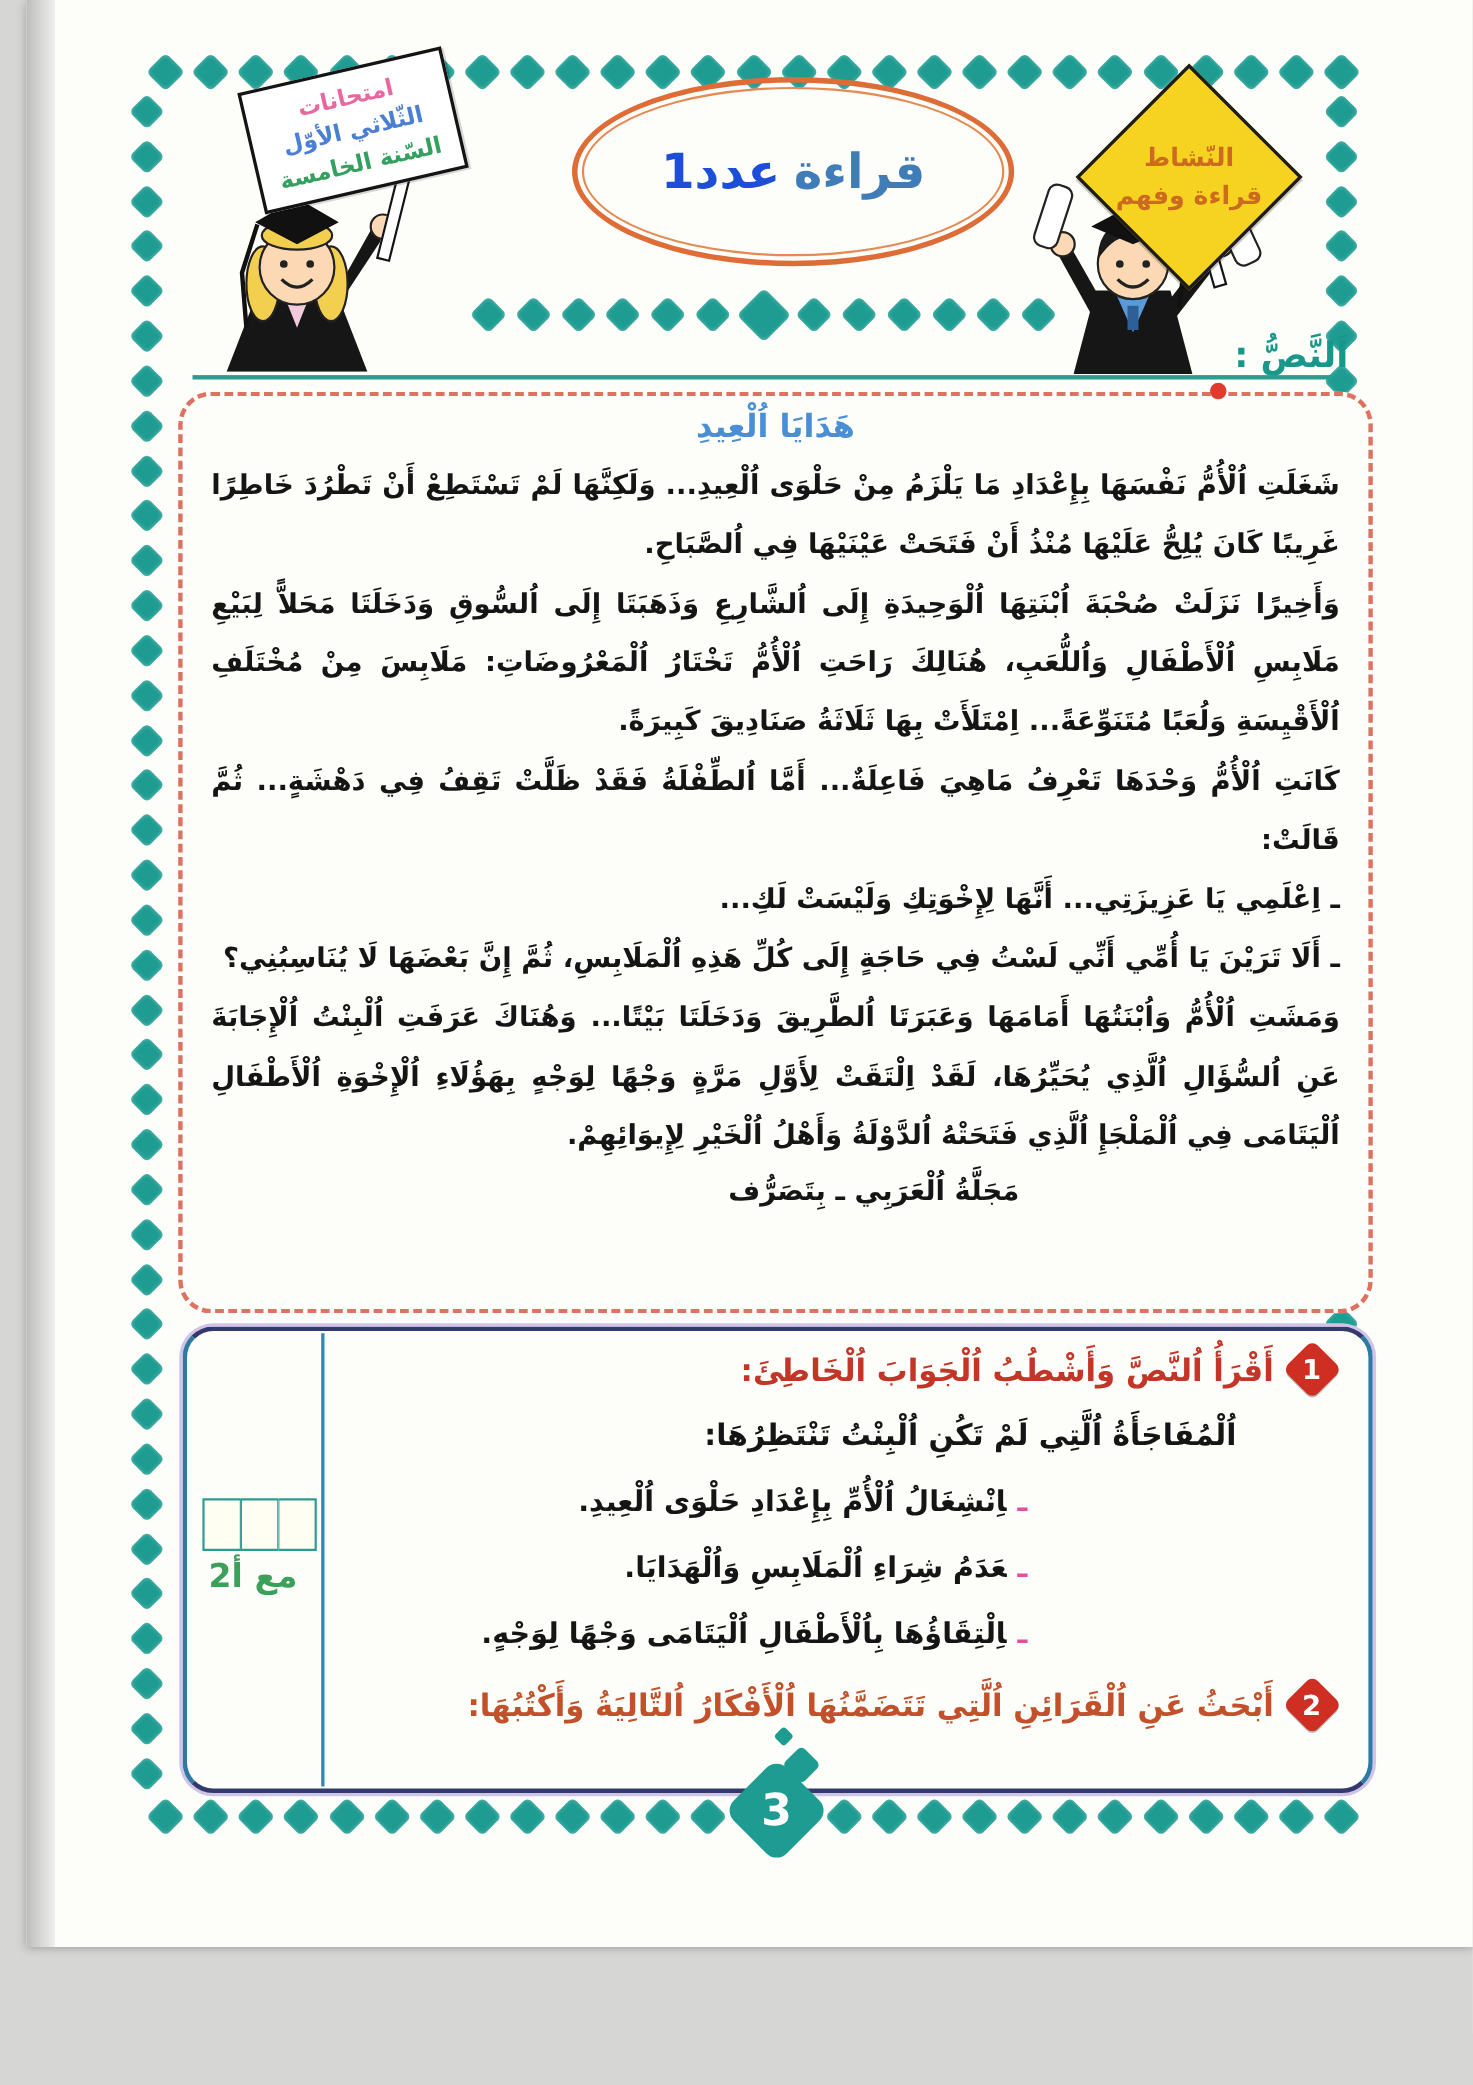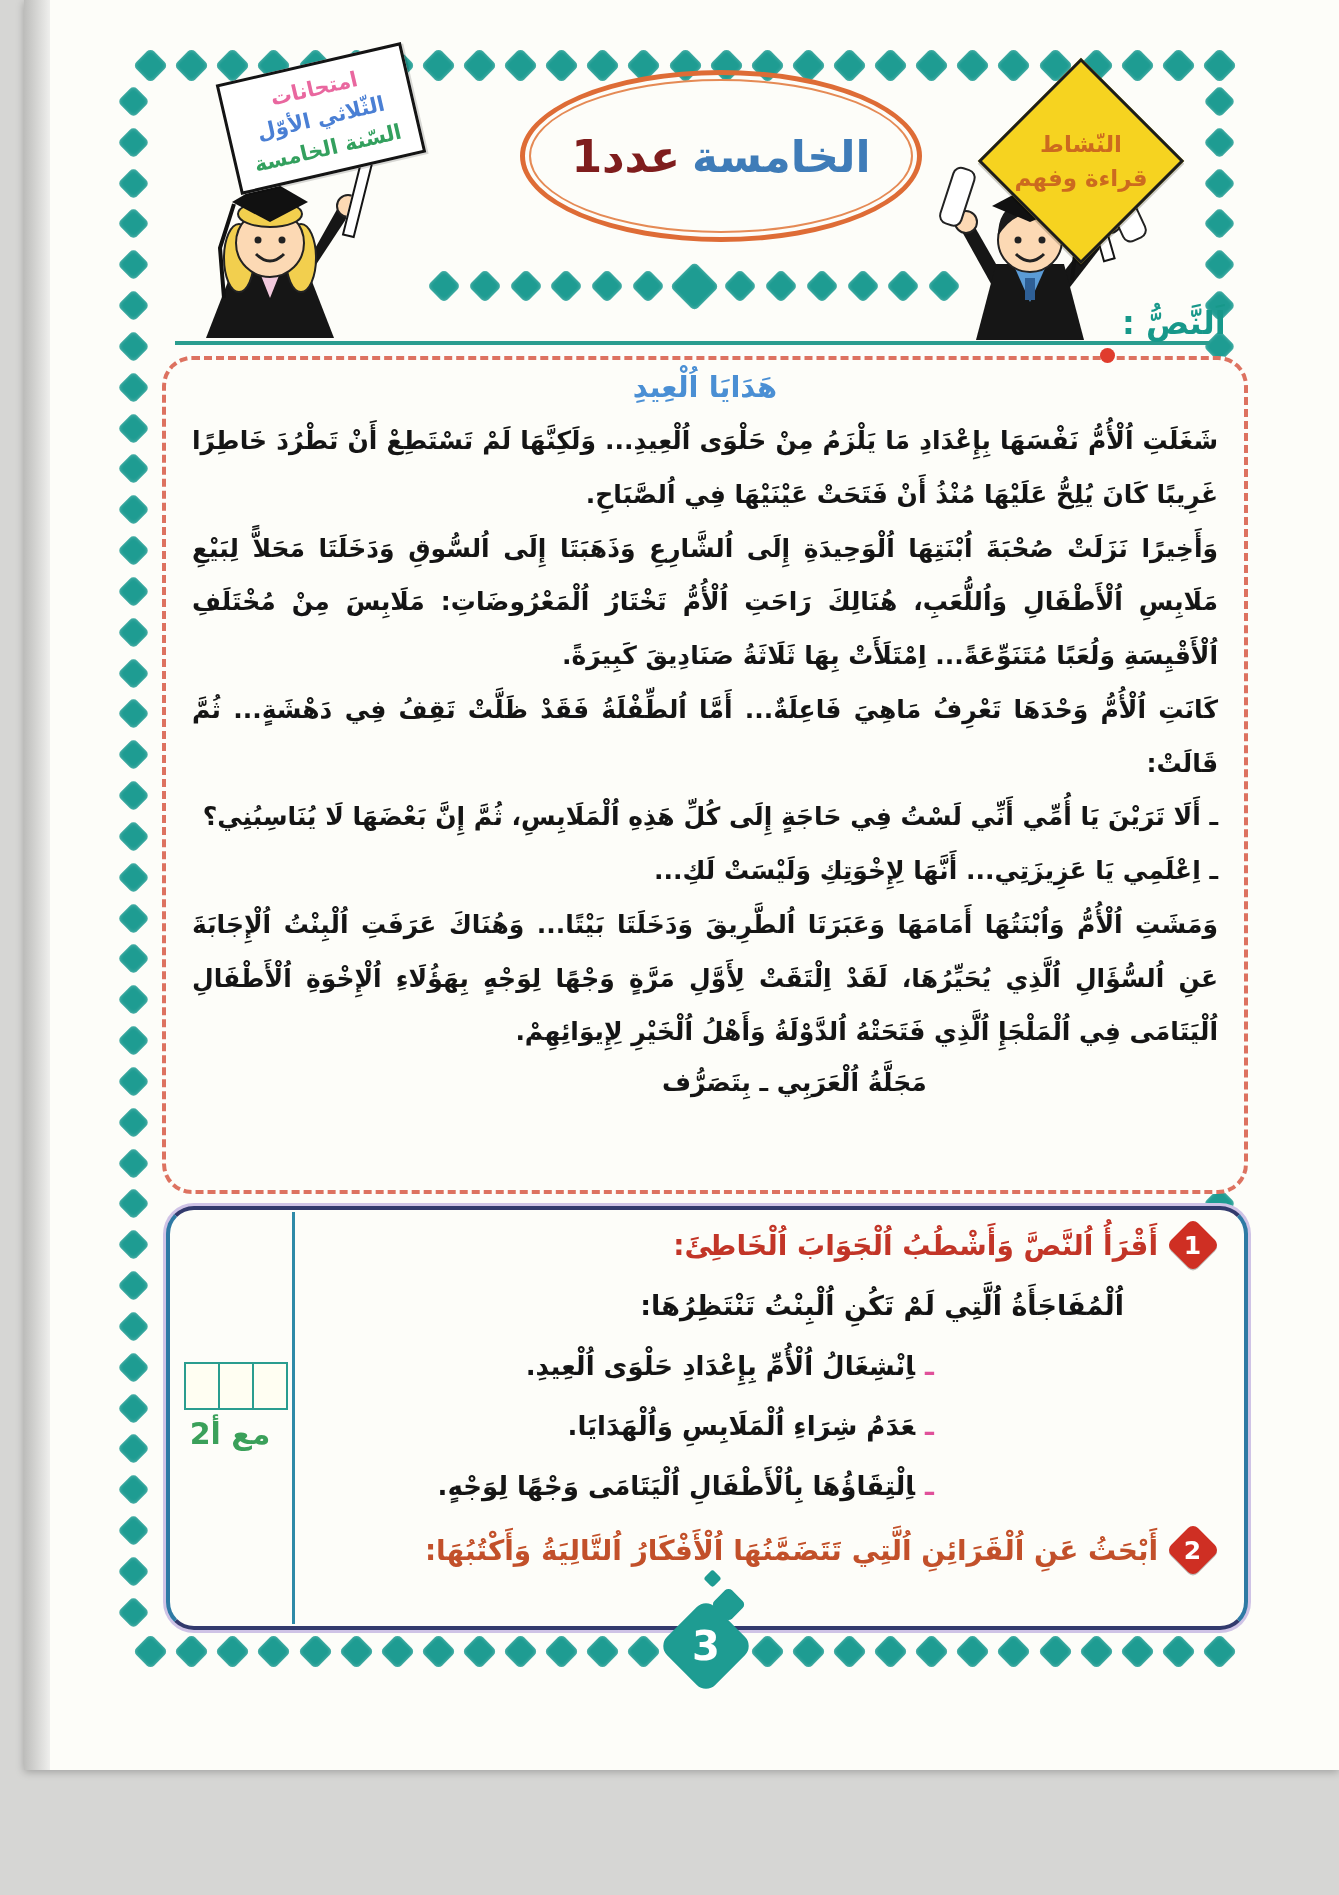--- a/index.html
+++ b/index.html
@@ -47,21 +47,21 @@
     position:absolute;left:520px;top:70px;width:392px;height:162px;z-index:2;
     border:5px solid #de6c36;border-radius:50%;
     display:flex;align-items:center;justify-content:center;
   }
   .oval-inner{
     position:absolute;inset:4px;border:2px solid #e58a55;border-radius:50%;
     display:flex;align-items:center;justify-content:center;gap:12px;
     font-weight:bold;font-size:44px;direction:rtl;
   }
   .oval-w1{color:#3f7cb8;}
-  .oval-w2{color:#7f1d1d;}
+  .oval-w2{color:#1d4ed8;}
   .sign-yellow{
     position:absolute;left:1008px;top:88px;width:140px;height:140px;z-index:4;
     background:#f6d320;border:3px solid #1c1c1c;transform:rotate(45deg);
     box-shadow:2px 2px 0 rgba(0,0,0,.2);
   }
   .sign-yellow-text{
     position:absolute;inset:0;transform:rotate(-45deg);
     display:flex;flex-direction:column;align-items:center;justify-content:center;
     font-weight:bold;font-size:23px;color:#cc6a1f;line-height:1.5;
   }
@@ -312,21 +312,21 @@
 
 <div class="stick stick-girl"></div>
 <div class="sign-white">
   <div class="l1">امتحانات</div>
   <div class="l2">الثّلاثي الأوّل</div>
   <div class="l3">السّنة الخامسة</div>
 </div>
 
 <div class="oval">
   <div class="oval-inner">
-    <span class="oval-w1">الخامسة</span>
+    <span class="oval-w1">قراءة</span>
     <span class="oval-w2">عدد1</span>
   </div>
 </div>
 
 <div class="figure" style="left:880px;top:150px;">
   <svg width="300" height="190" viewBox="0 0 300 190">
     <polygon points="120,150 132,142 92,72 80,78" fill="#161616"></polygon>
     <polygon points="180,150 168,142 224,70 236,78" fill="#161616"></polygon>
     <circle cx="86" cy="72" r="11" fill="#fcd9b4" stroke="#222" stroke-width="2"></circle>
     <circle cx="230" cy="72" r="11" fill="#fcd9b4" stroke="#222" stroke-width="2"></circle>
@@ -359,22 +359,22 @@
 </div>
 
 <div class="nass-label">اَلنَّصُّ :</div>
 <div class="red-dot"></div>
 
 <div class="text-box">
   <div class="text-title">هَدَايَا اُلْعِيدِ</div>
   <p>شَغَلَتِ اُلْأُمُّ نَفْسَهَا بِإِعْدَادِ مَا يَلْزَمُ مِنْ حَلْوَى اُلْعِيدِ... وَلَكِنَّهَا لَمْ تَسْتَطِعْ أَنْ تَطْرُدَ خَاطِرًا غَرِيبًا كَانَ يُلِحُّ عَلَيْهَا مُنْذُ أَنْ فَتَحَتْ عَيْنَيْهَا فِي اُلصَّبَاحِ.</p>
   <p>وَأَخِيرًا نَزَلَتْ صُحْبَةَ اُبْنَتِهَا اُلْوَحِيدَةِ إِلَى اُلشَّارِعِ وَذَهَبَتَا إِلَى اُلسُّوقِ وَدَخَلَتَا مَحَلاًّ لِبَيْعِ مَلَابِسِ اُلْأَطْفَالِ وَاُللُّعَبِ، هُنَالِكَ رَاحَتِ اُلْأُمُّ تَخْتَارُ اُلْمَعْرُوضَاتِ: مَلَابِسَ مِنْ مُخْتَلَفِ اُلْأَقْيِسَةِ وَلُعَبًا مُتَنَوِّعَةً... اِمْتَلَأَتْ بِهَا ثَلَاثَةُ صَنَادِيقَ كَبِيرَةً.</p>
   <p>كَانَتِ اُلْأُمُّ وَحْدَهَا تَعْرِفُ مَاهِيَ فَاعِلَةٌ... أَمَّا اُلطِّفْلَةُ فَقَدْ ظَلَّتْ تَقِفُ فِي دَهْشَةٍ... ثُمَّ قَالَتْ:</p>
+  <p>ـ اِعْلَمِي يَا عَزِيزَتِي... أَنَّهَا لِإِخْوَتِكِ وَلَيْسَتْ لَكِ...</p>
   <p>ـ أَلَا تَرَيْنَ يَا أُمِّي أَنِّي لَسْتُ فِي حَاجَةٍ إِلَى كُلِّ هَذِهِ اُلْمَلَابِسِ، ثُمَّ إِنَّ بَعْضَهَا لَا يُنَاسِبُنِي؟</p>
-  <p>ـ اِعْلَمِي يَا عَزِيزَتِي... أَنَّهَا لِإِخْوَتِكِ وَلَيْسَتْ لَكِ...</p>
   <p>وَمَشَتِ اُلْأُمُّ وَاُبْنَتُهَا أَمَامَهَا وَعَبَرَتَا اُلطَّرِيقَ وَدَخَلَتَا بَيْتًا... وَهُنَاكَ عَرَفَتِ اُلْبِنْتُ اُلْإِجَابَةَ عَنِ اُلسُّؤَالِ اُلَّذِي يُحَيِّرُهَا، لَقَدْ اِلْتَقَتْ لِأَوَّلِ مَرَّةٍ وَجْهًا لِوَجْهٍ بِهَؤُلَاءِ اُلْإِخْوَةِ اُلْأَطْفَالِ اُلْيَتَامَى فِي اُلْمَلْجَإِ اُلَّذِي فَتَحَتْهُ اُلدَّوْلَةُ وَأَهْلُ اُلْخَيْرِ لِإِيوَائِهِمْ.</p>
   <div class="attribution">مَجَلَّةُ اُلْعَرَبِي ـ بِتَصَرُّف</div>
 </div>
 
 <div class="q-box">
   <div class="q-divider"></div>
   <div class="q-margin">
     <div class="grade-boxes">
       <span></span>
         <span></span>

